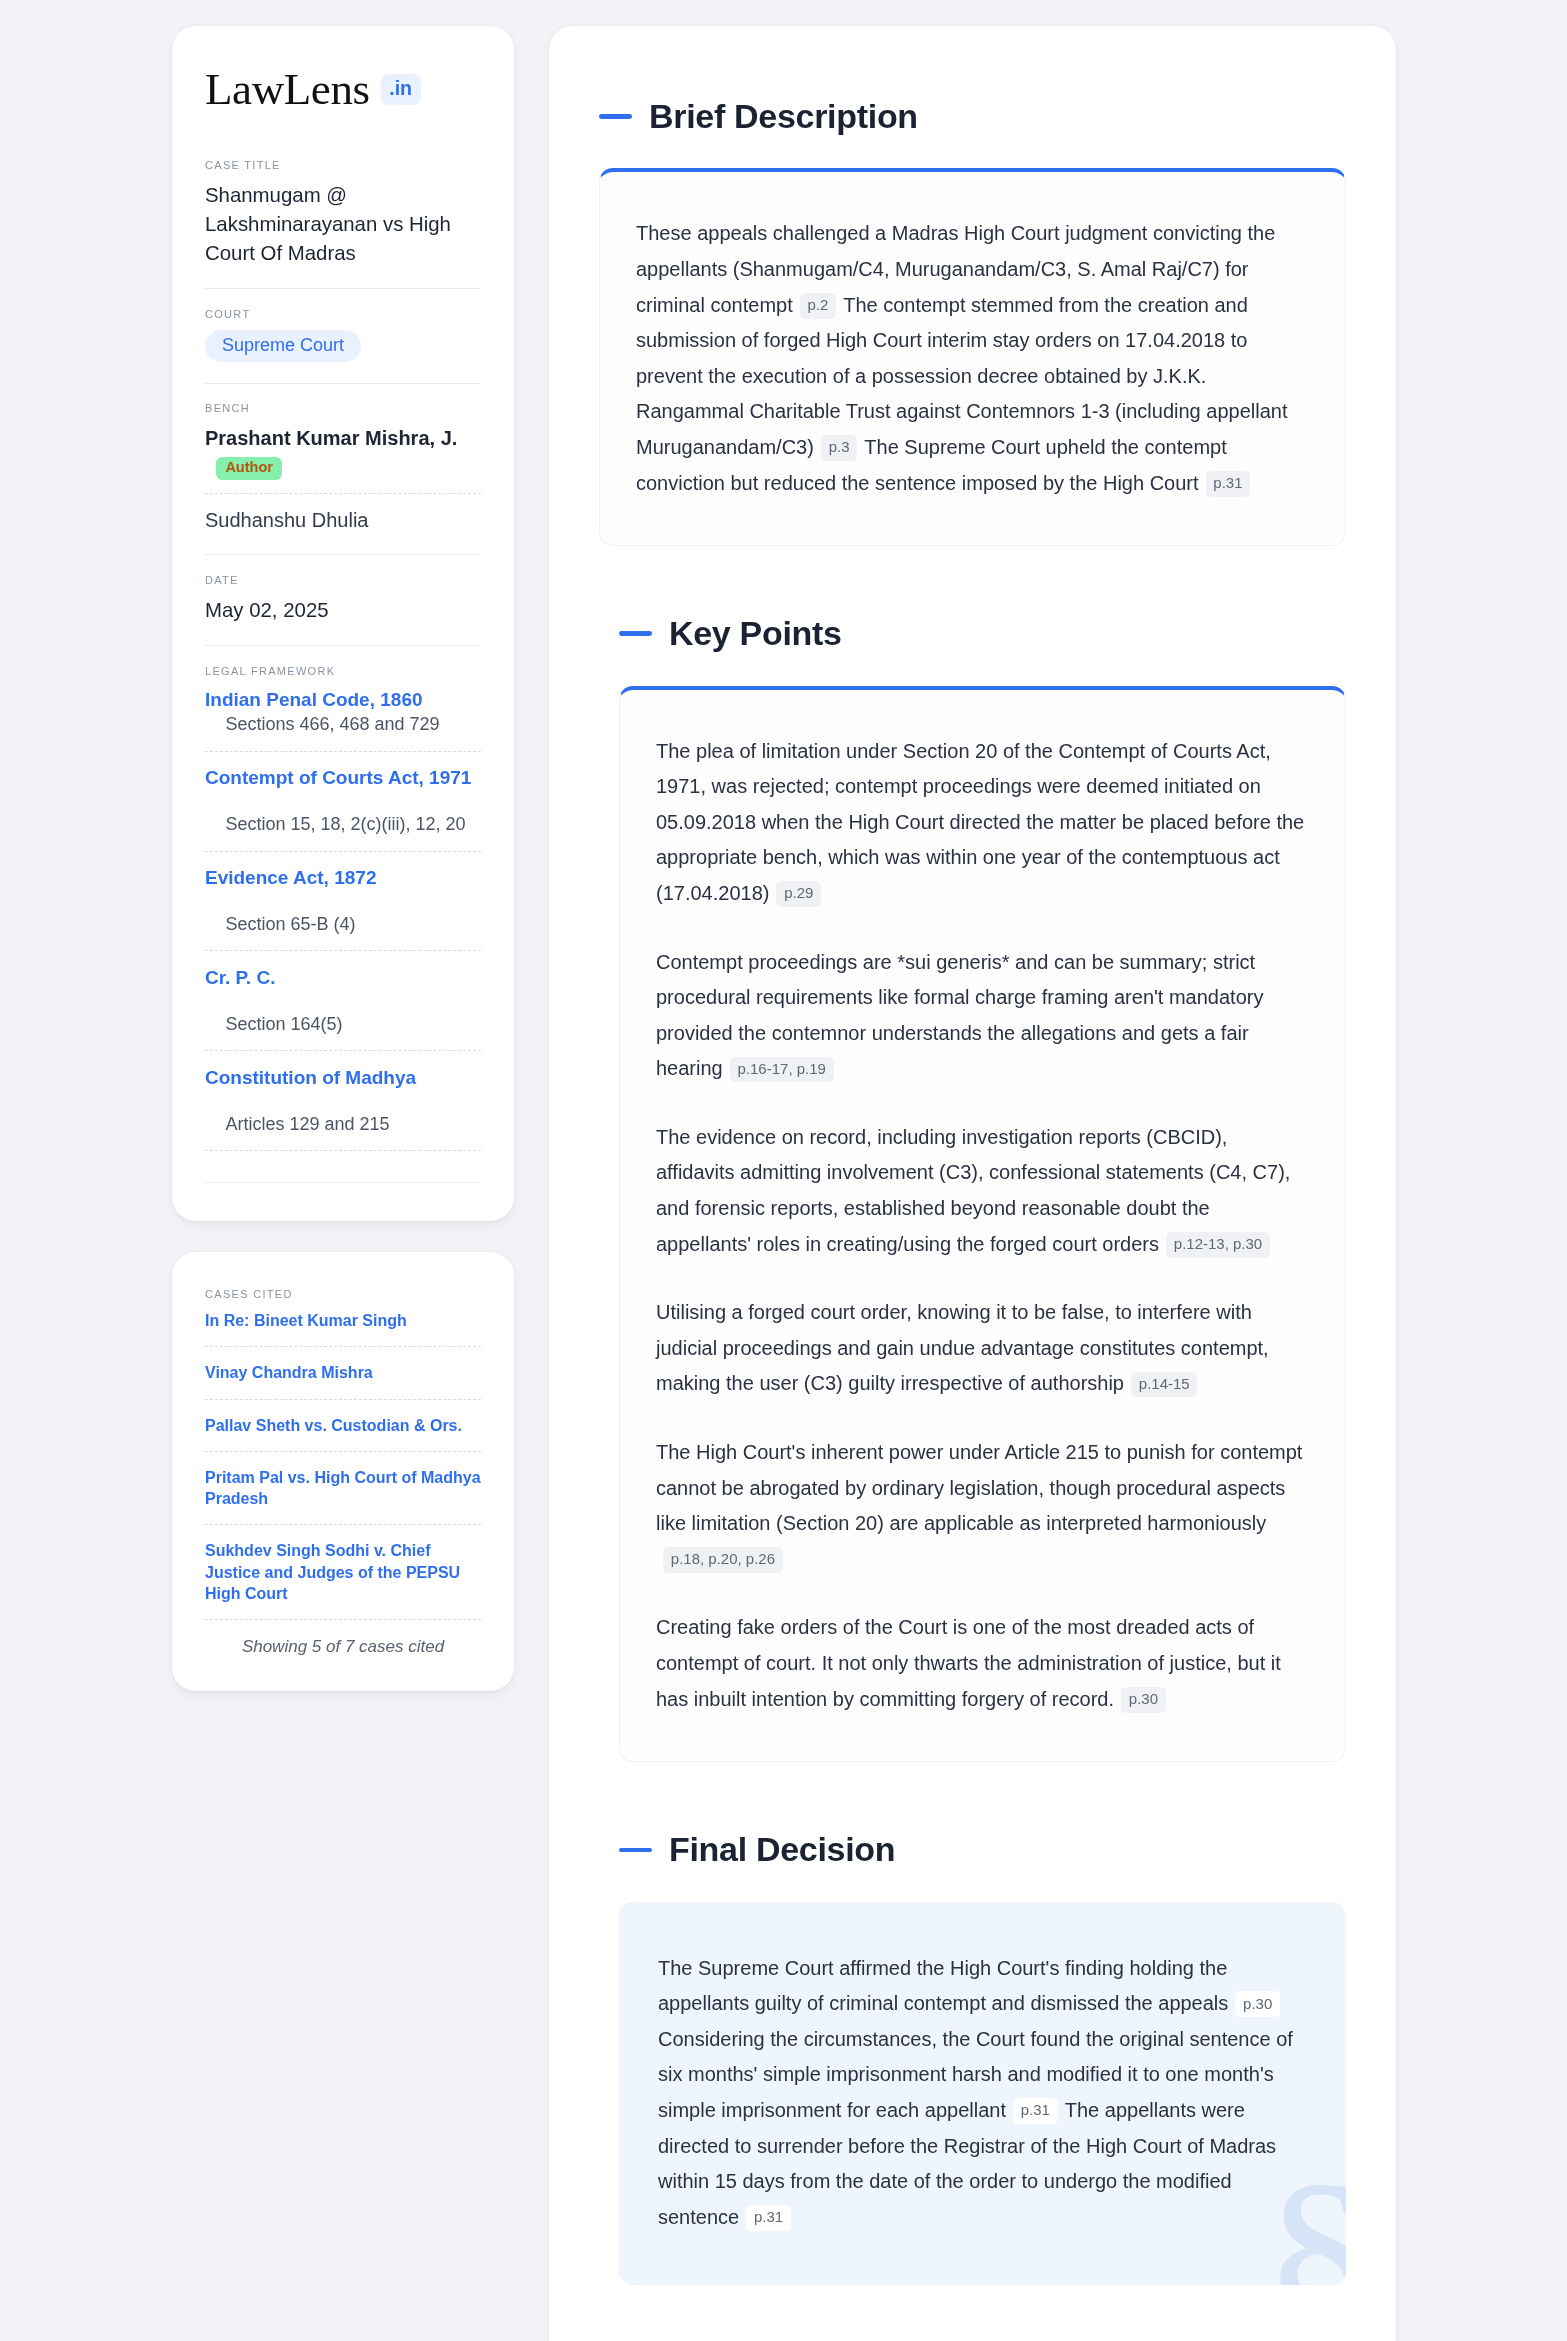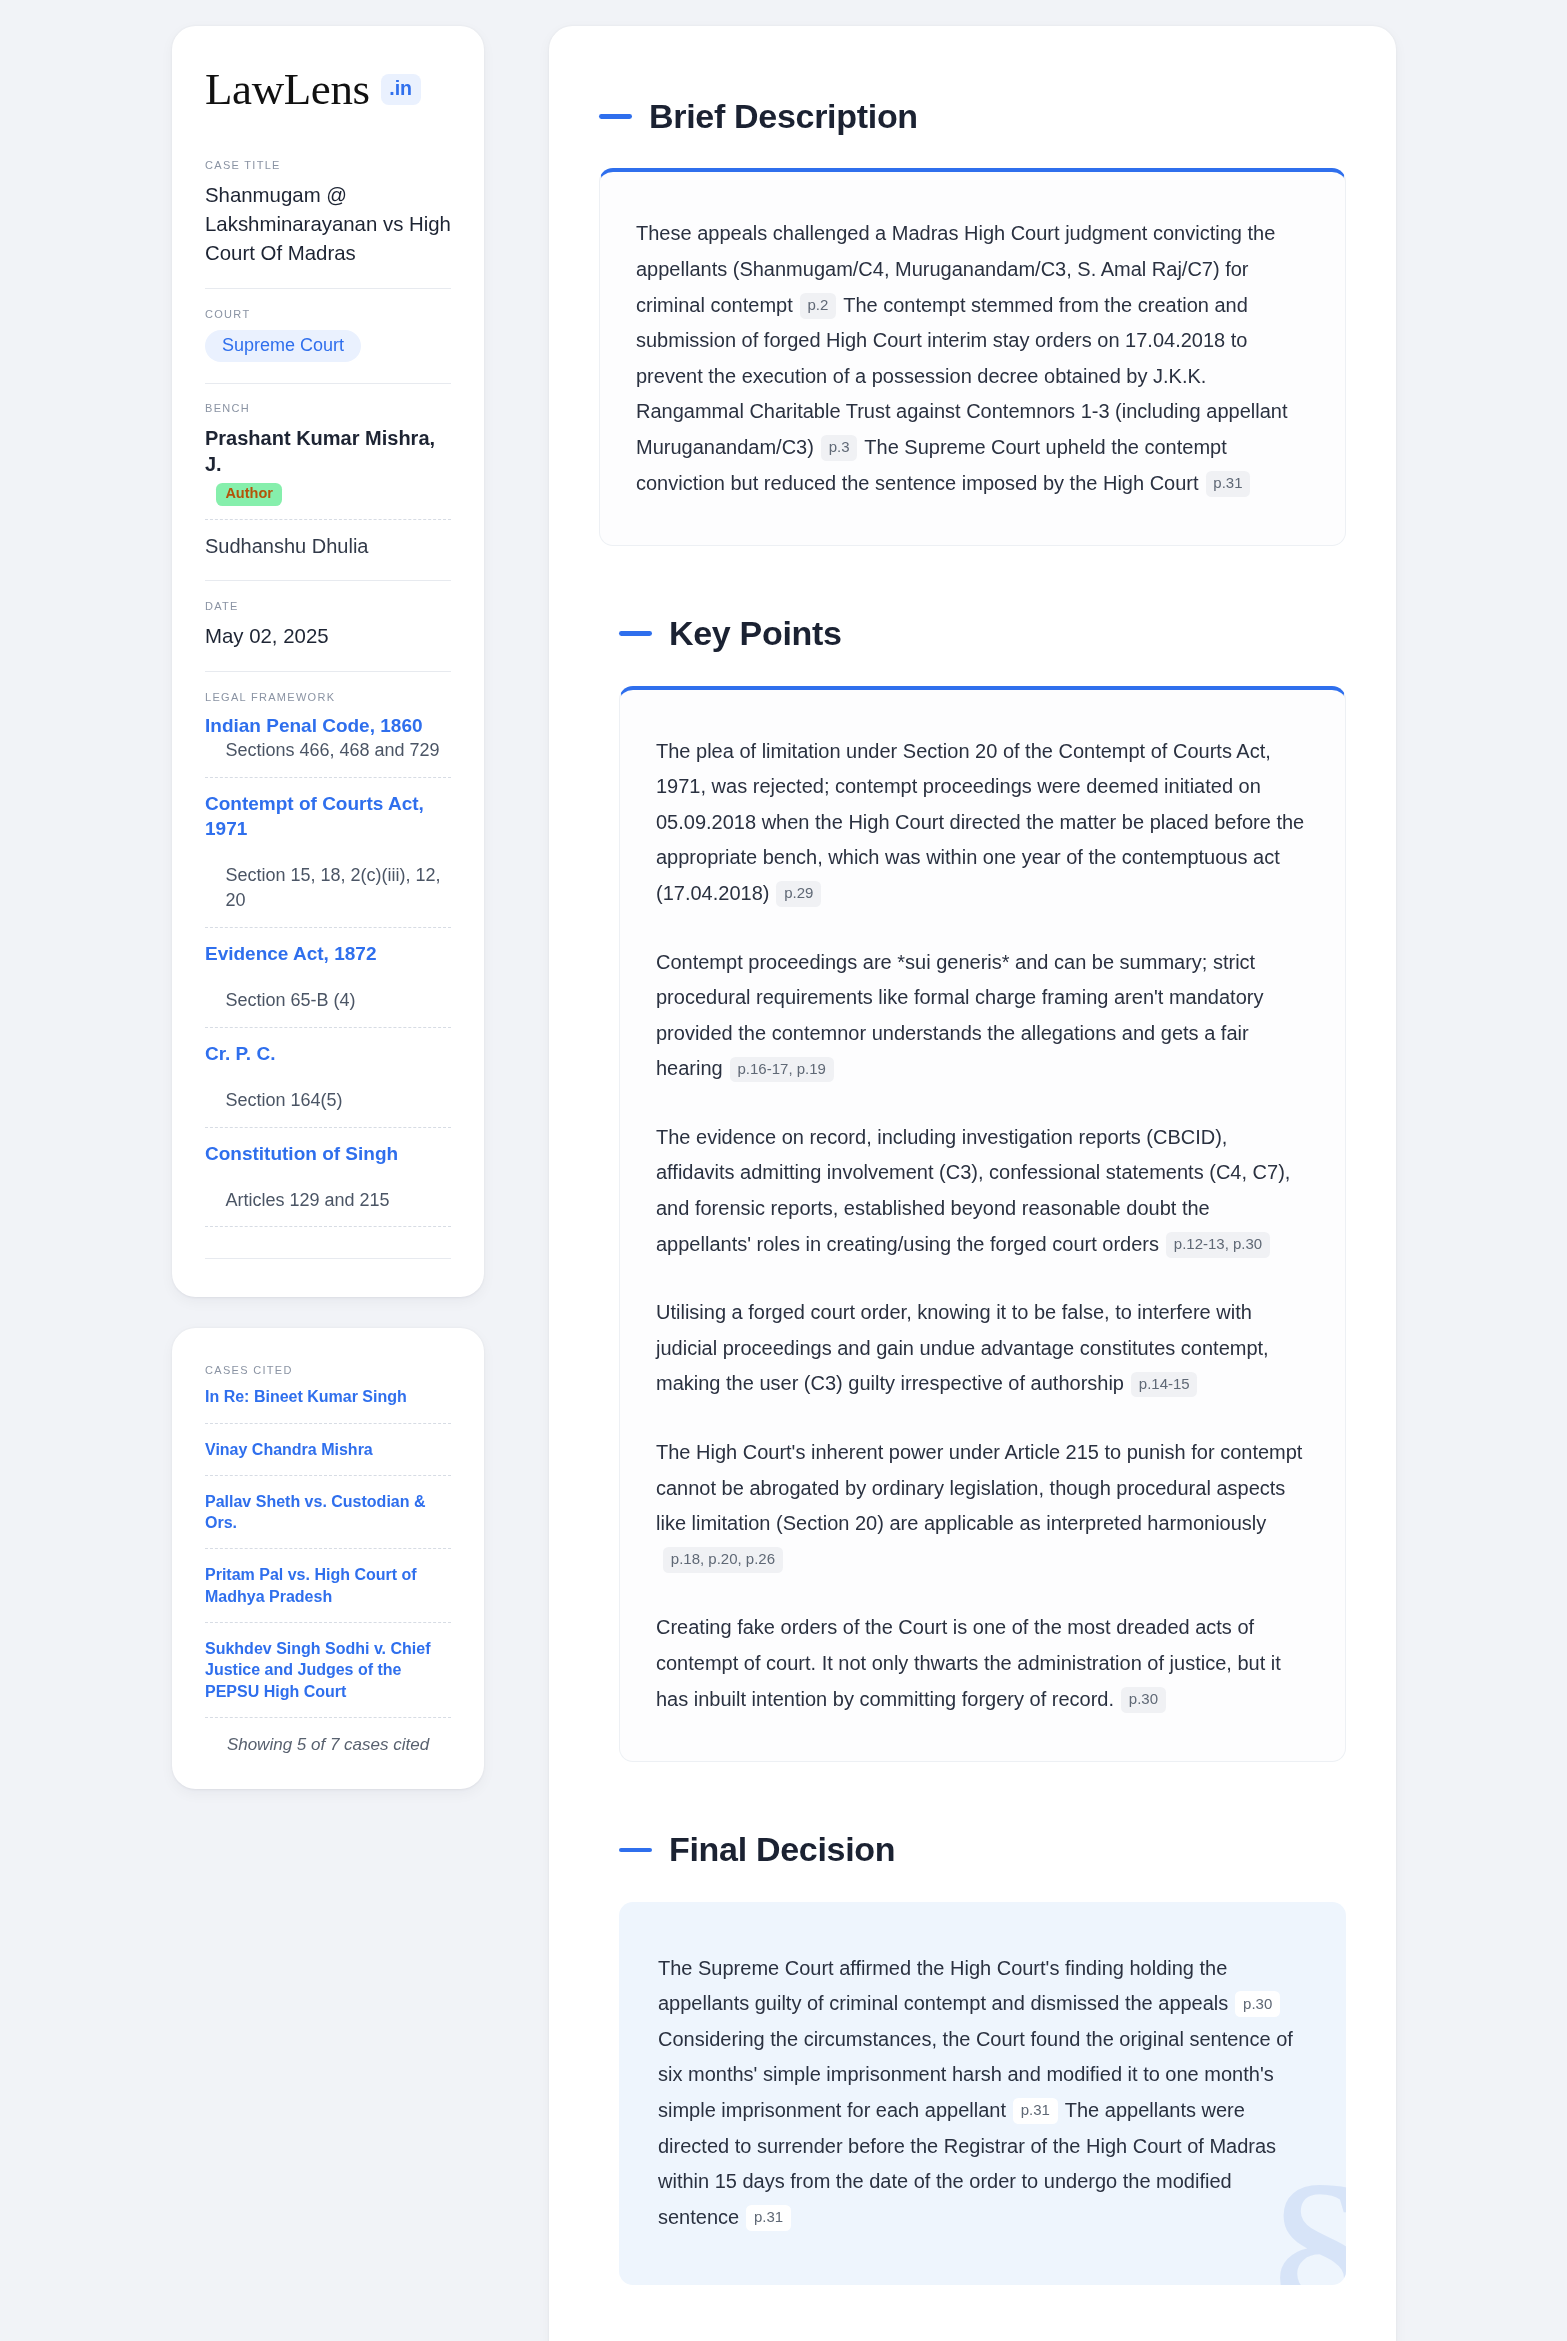--- a/index.html
+++ b/index.html
@@ -17,21 +17,21 @@
     width: 1568px;
     height: 2342px;
     padding: 26px 0 0 0;
   }
 
   
   .sidebar {
     position: absolute;
     left: 172px;
     top: 26px;
-    width: 312px;
+    width: 342px;
   }
 
   .card {
     background: #ffffff;
     border-radius: 23.5px;
     box-shadow: 0 0.8px 2.4px rgba(16,24,40,.06), 0 4.7px 14px rgba(16,24,40,.045);
   }
 
   .sidebar-main { padding: 41px 33px 38px 33px; }
 
@@ -311,21 +311,21 @@
           <div class="rule-dashed"></div>
         </div>
 
         <div class="law-group">
           <a class="law-link">Cr. P. C.</a>
           <div class="law-sections">Section 164(5)</div>
           <div class="rule-dashed"></div>
         </div>
 
         <div class="law-group">
-          <a class="law-link">Constitution of Singh</a>
+          <a class="law-link">Constitution of Madhya</a>
           <div class="law-sections">Articles 129 and 215</div>
           <div class="rule-dashed"></div>
         </div>
 
         <div class="rule-solid-end"></div>
       </div>
     </div>
 
     <div class="card sidebar-cases">
       <div class="meta-label">CASES CITED</div>

